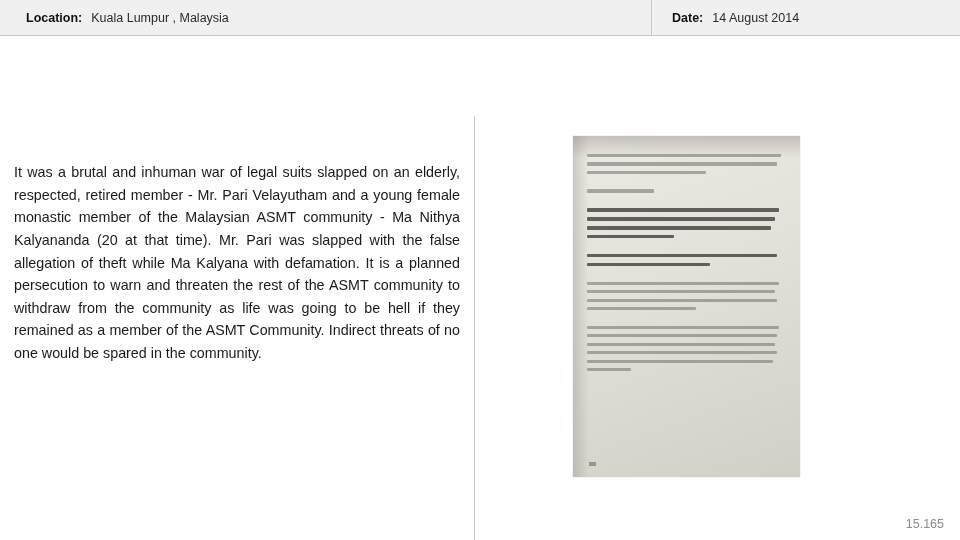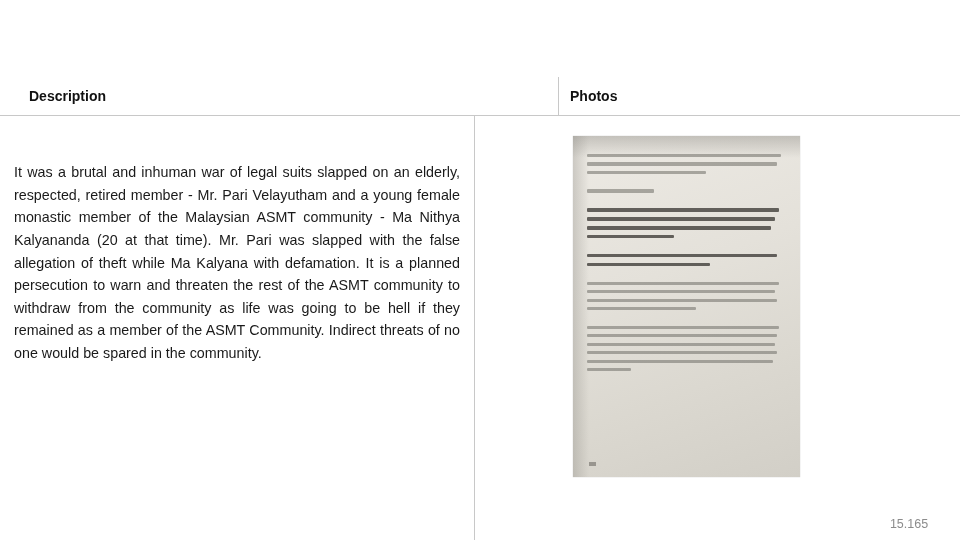--- a/index.html
+++ b/index.html
@@ -204,37 +204,43 @@
     background: #6e6b66;
     opacity: 0.6;
   }
 
   
   .slide-number {
     position: absolute;
     right: 16px;
     bottom: 8px;
     width: 70px;
-    text-align: center;
+    text-align: right;
     font-size: 12.5px;
     line-height: 16px;
     color: #8c8c8c;
   }
 </style>
 </head>
 <body>
 
 <div class="page">
 
-
-
-  <div class="col-header-row">
-    <div class="col-header desc">Description</div>
-    <div class="col-header photos">Photos</div>
+  <div class="meta-bar">
+    <div class="meta-cell location">
+      <span class="meta-label">Location:</span>
+      <span class="meta-value">Kuala Lumpur , Malaysia</span>
+    </div>
+    <div class="meta-cell date">
+      <span class="meta-label">Date:</span>
+      <span class="meta-value">14 August 2014</span>
+    </div>
   </div>
+
+
 
   <div class="body-row">
     <div class="desc-col">
       <p class="desc-text">It was a brutal and inhuman war of legal suits slapped on an elderly, respected, retired member - Mr. Pari Velayutham and a young female monastic member of the Malaysian ASMT community - Ma Nithya Kalyananda (20 at that time). Mr. Pari was slapped with the false allegation of theft while Ma Kalyana with defamation. It is a planned persecution to warn and threaten the rest of the ASMT community to withdraw from the community as life was going to be hell if they remained as a member of the ASMT Community. Indirect threats of no one would be spared in the community.</p>
     </div>
 
     <div class="photos-col">
       <div class="photo-frame">
         <div class="photo-paper"></div>
         <div class="photo-shadow-top"></div>

